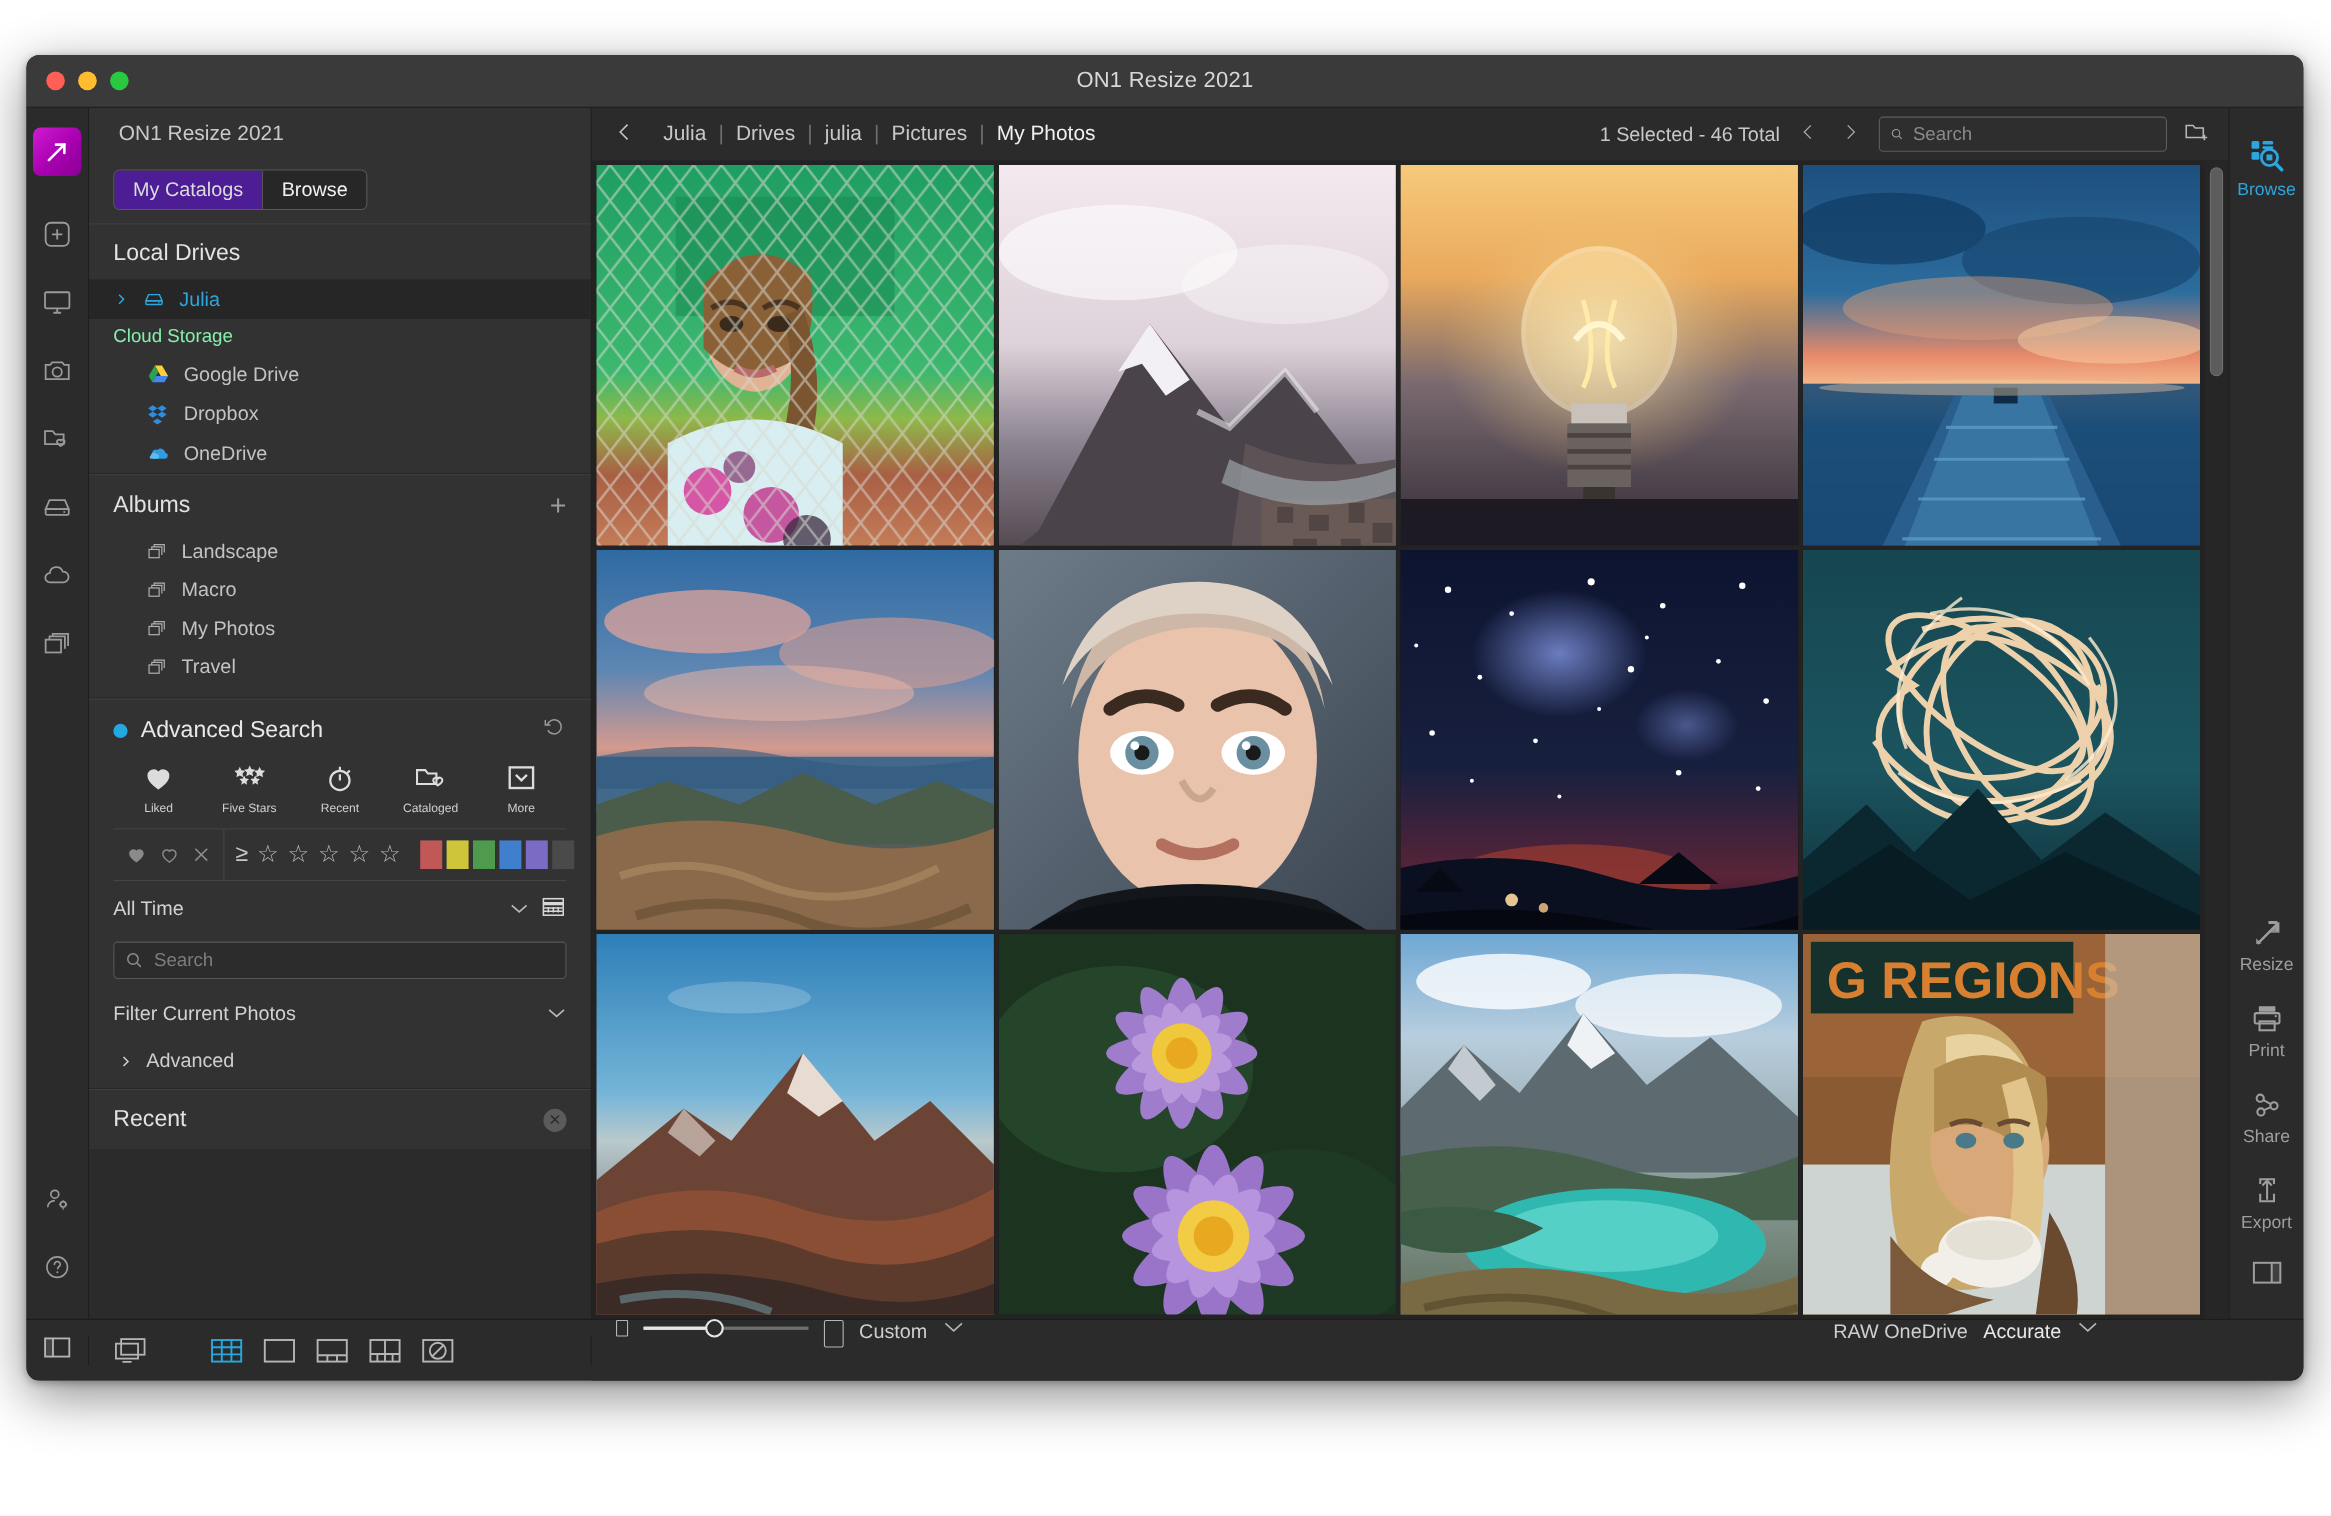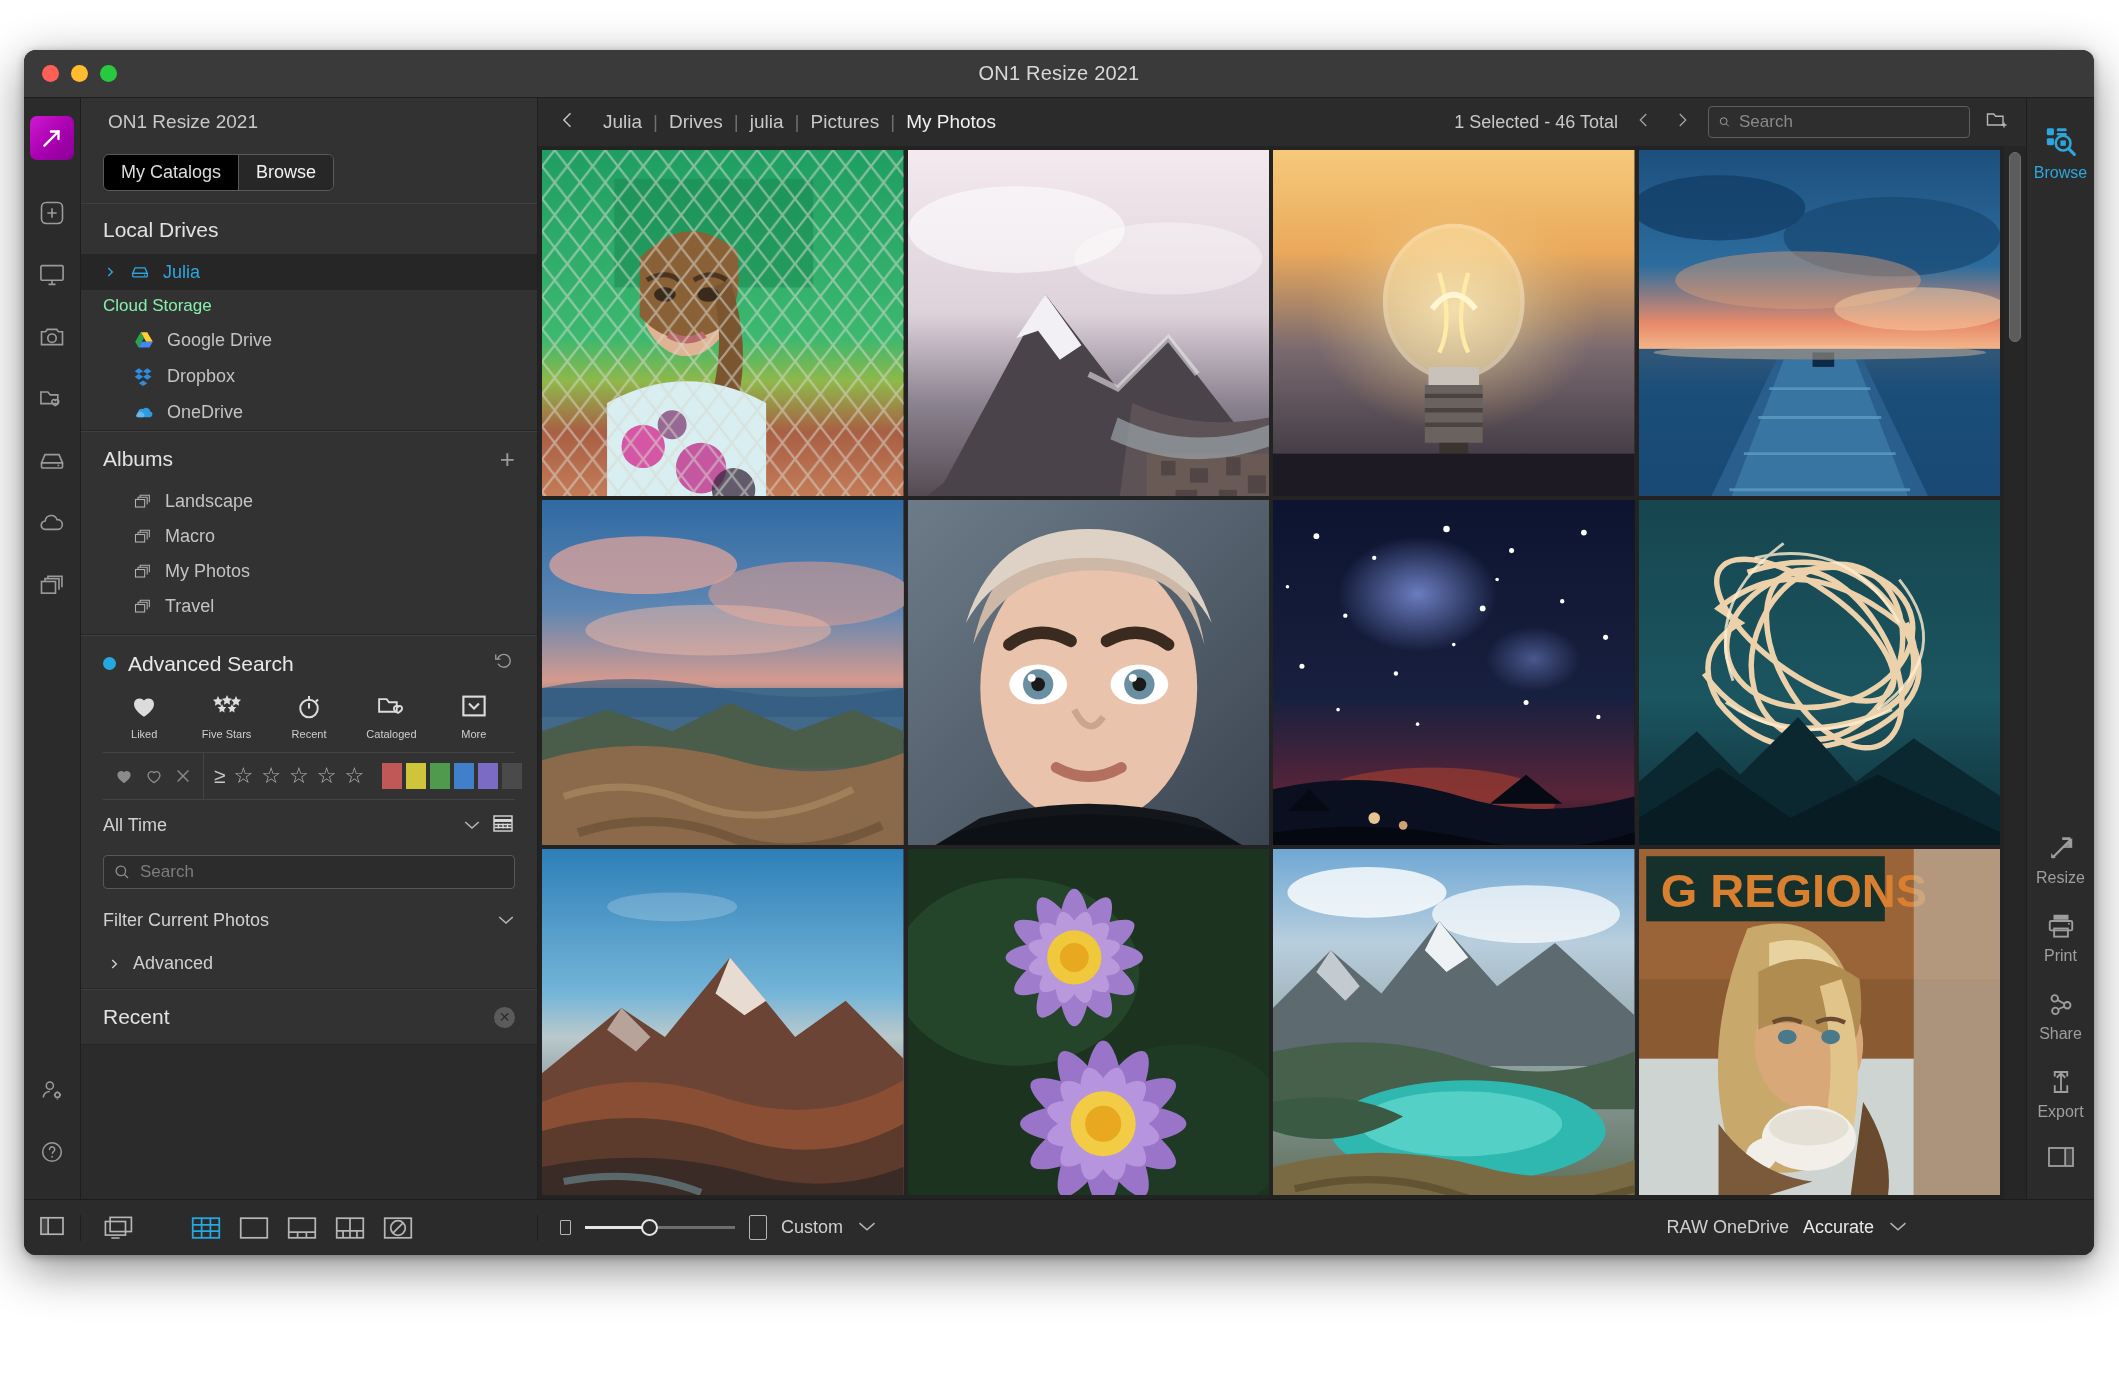--- a/index.html
+++ b/index.html
@@ -76,21 +76,21 @@
     padding-left: 27px;
     font-size: 19px; color: #c9c9c9;
   }
   .seg-wrap { padding: 8px 22px 12px 22px; }
   .segmented {
     display: inline-flex;
     border: 1px solid #5a5a5a; border-radius: 6px; overflow: hidden;
   }
   .seg {
     padding: 7px 17px; font-size: 18px; color: #dcdcdc;
-    background: #000000; cursor: default; white-space: nowrap;
+    background: #4c1d95; cursor: default; white-space: nowrap;
   }
   .seg + .seg { border-left: 1px solid #5a5a5a; }
   .seg.active { background: #272727; color: #f2f2f2; }
 
   .sec {
     border-top: 1px solid #3f3f3f;
     border-bottom: 1px solid #262626;
     background: #323232;
   }
   .sec-title {
@@ -206,21 +206,21 @@
     display: flex; justify-content: center; padding-top: 6px;
   }
   .scrollbar-thumb {
     width: 12px; height: 190px; border-radius: 6px;
     background: #5c5c5c; border: 1px solid #6e6e6e;
   }
 
   .bottombar {
     height: 56px; min-height: 56px; background: #2b2b2b;
     border-top: 1px solid #1c1c1c;
-    display: flex; align-items: center; padding: 0 22px; gap: 14px;
+    display: flex; align-items: flex-start; padding: 0 22px; gap: 14px;
     font-size: 18px; color: #cfcfcf;
   }
   .sq-small { width: 11px; height: 15px; border: 1.5px solid #b5b5b5; border-radius: 1px; }
   .sq-large { width: 18px; height: 25px; border: 1.5px solid #b5b5b5; border-radius: 2px; }
   .slider { position: relative; width: 150px; height: 16px; display: flex; align-items: center; }
   .slider-line { position: absolute; left: 0; right: 0; height: 3px; background: #6e6e6e; }
   .slider-fill { position: absolute; left: 0; width: 62px; height: 3px; background: #e6e6e6; }
   .slider-knob {
     position: absolute; left: 56px; width: 17px; height: 17px; border-radius: 50%;
     background: #2b2b2b; border: 2px solid #e6e6e6;

